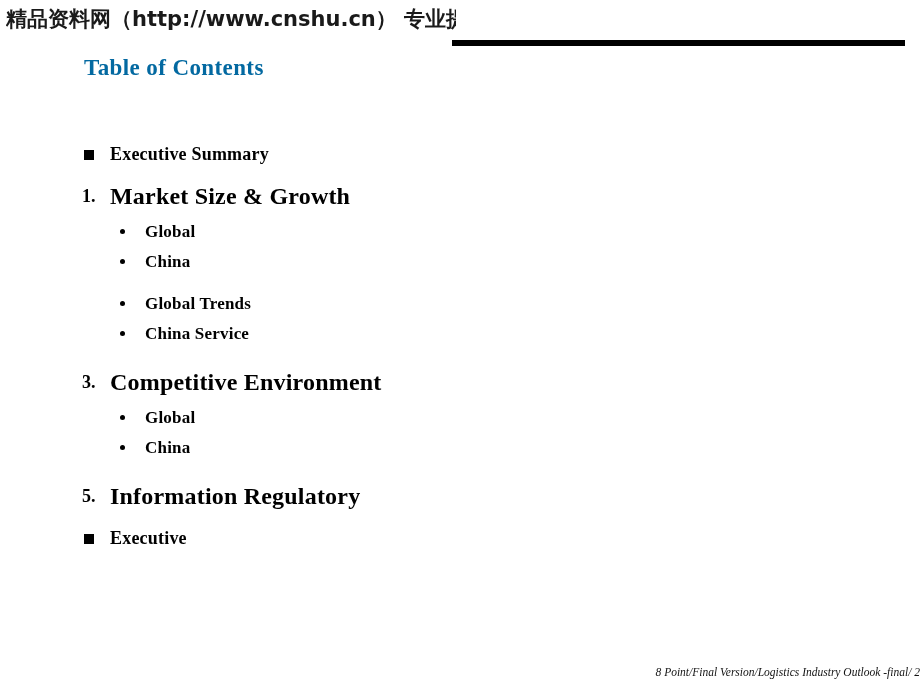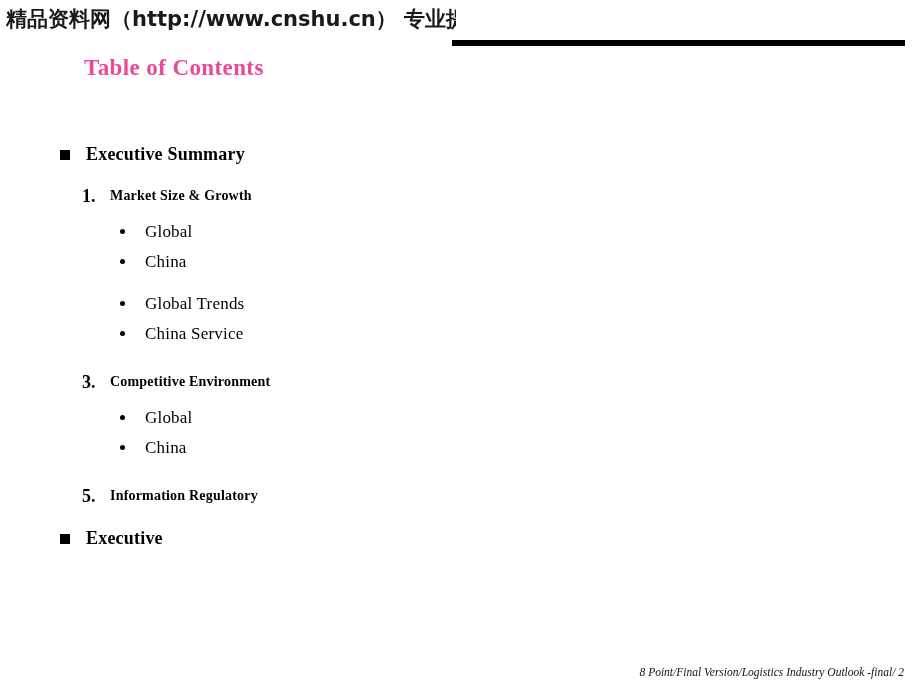--- a/index.html
+++ b/index.html
@@ -45,42 +45,42 @@
 
   
   .page-title {
     position: absolute;
     left: 84px;
     top: 55px;
     font-family: "Liberation Serif", "DejaVu Serif", serif;
     font-weight: bold;
     font-size: 23px;
     letter-spacing: 0.4px;
-    color: #ec4899;
+    color: #0369a1;
     white-space: nowrap;
   }
 
   
   .toc {
     position: absolute;
     left: 0;
     top: 132px;
     width: 920px;
   }
 
   .toc-row {
     position: relative;
     white-space: nowrap;
   }
 
   
   .lvl-square {
     height: 42px;
     line-height: 42px;
-    padding-left: 60px;
+    padding-left: 84px;
     font-family: Liberation Serif, serif;
   }
   .lvl-square .marker {
     display: inline-block;
     width: 26px;
     vertical-align: middle;
   }
   .lvl-square .marker .sq {
     display: inline-block;
     width: 10px;
@@ -107,21 +107,21 @@
   .lvl-num .marker {
     display: inline-block;
     width: 28px;
     font-weight: bold;
     font-size: 18px;
     vertical-align: middle;
   }
   .lvl-num .label {
     display: inline-block;
     font-weight: bold;
-    font-size: 14px;
+    font-size: 24px;
     letter-spacing: 0.2px;
     vertical-align: middle;
   }
 
   
   .lvl-dot {
     height: 30px;
     line-height: 30px;
     padding-left: 120px;
   }
@@ -135,33 +135,33 @@
     width: 5px;
     height: 5px;
     border-radius: 50%;
     background: #000000;
     vertical-align: middle;
     position: relative;
     top: -2px;
   }
   .lvl-dot .label {
     display: inline-block;
-    font-weight: normal;
+    font-weight: bold;
     font-size: 17px;
     letter-spacing: 0.2px;
     vertical-align: middle;
   }
 
   
   .gap-sm { height: 12px; }
 
   
   .footer {
     position: absolute;
-    right: 16px;
+    right: 0;
     bottom: 12px;
     font-family: "Liberation Serif", "DejaVu Serif", serif;
     font-style: italic;
     font-size: 11.5px;
     color: #111111;
     white-space: nowrap;
     margin-left: 37px;
   }
 </style>
 </head>

